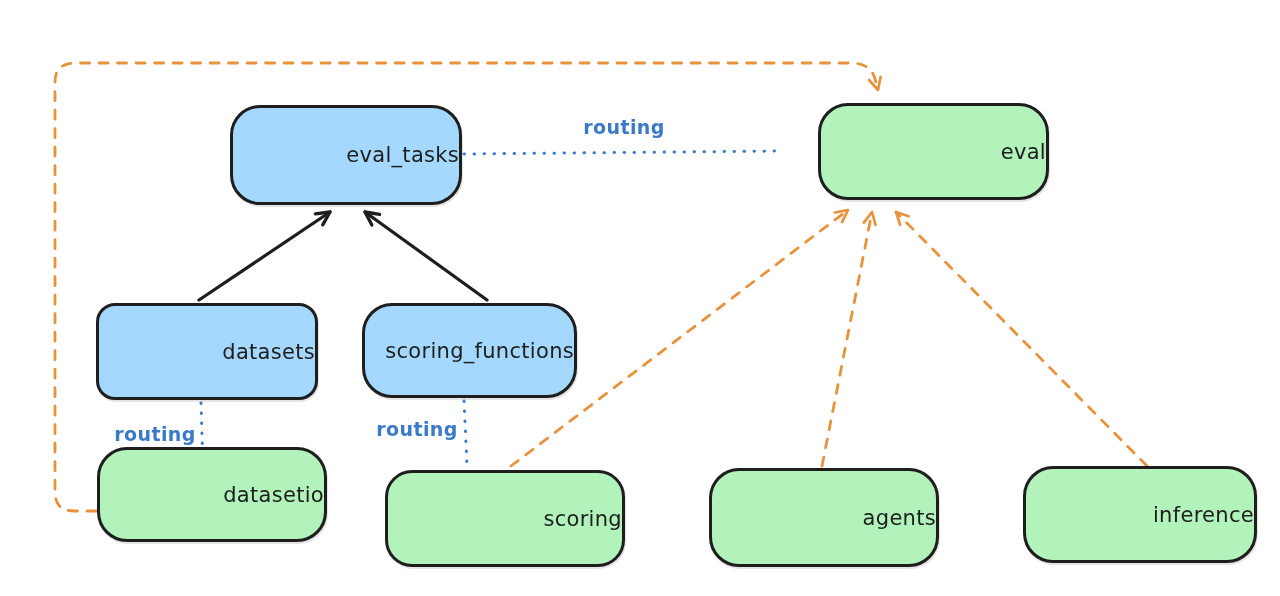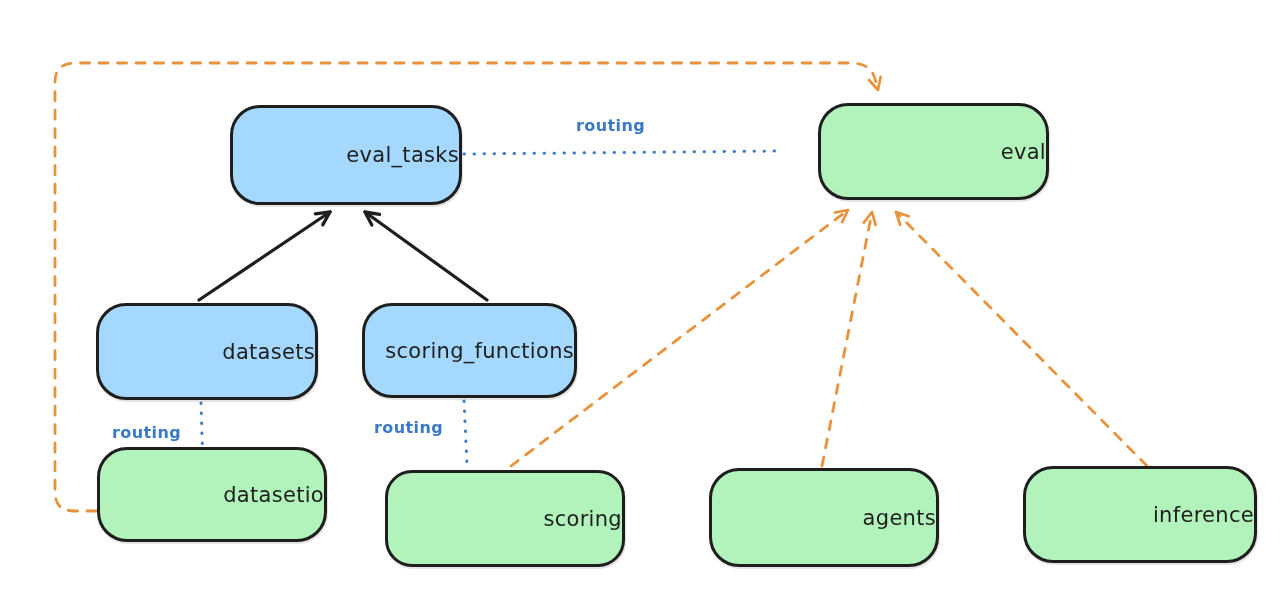--- a/index.html
+++ b/index.html
@@ -22,28 +22,28 @@
   .mh{fill:none;stroke-width:2.7;stroke-linecap:round;stroke-linejoin:round;}
   .mh-ink{stroke:var(--ink,#1e1e1e);stroke-width:3;}
   .mh-orange{stroke:var(--line-orange,#e8923c);}
   .node{position:absolute;display:flex;align-items:center;justify-content:flex-end;
     border:3px solid var(--ink);border-radius:30px;color:var(--ink);
     font-size:21px;letter-spacing:.3px;box-shadow:1px 2px 0 rgba(30,30,30,.12);}
   .node-blue{background:var(--node-blue);}
   .node-green{background:var(--node-green);}
   #n-eval-tasks{left:230px;top:105px;width:232px;height:100px;}
   #n-eval{left:786px;top:103px;width:231px;height:97px;margin-left:32px;}
-  #n-datasets{left:96px;top:303px;width:222px;height:97px;}
+  #n-datasets{left:96px;top:303px;width:222px;height:97px;border-radius:19px;}
   #n-scoring-functions{left:362px;top:303px;width:215px;height:95px;}
   #n-datasetio{left:97px;top:447px;width:230px;height:95px;padding-left:34px;}
   #n-scoring{left:385px;top:470px;width:240px;height:97px;border-radius:27px;}
   #n-agents{left:709px;top:468px;width:230px;height:99px;}
   #n-inference{left:1023px;top:466px;width:234px;height:97px;}
   .edge-label{position:absolute;color:var(--line-blue);font-weight:700;
-    font-size:16px;text-align:left;letter-spacing:.4px;}
+    font-size:19px;text-align:center;letter-spacing:.4px;}
   #lbl-routing-top{left:576px;top:116px;width:96px;}
   #lbl-routing-datasets{left:112px;top:423px;width:86px;}
   #lbl-routing-scoring{left:374px;top:418px;width:86px;}
 </style>
 </head>
 <body>
 
 <div class="stage">
 
   <svg class="wires" viewBox="0 0 1280 596">

